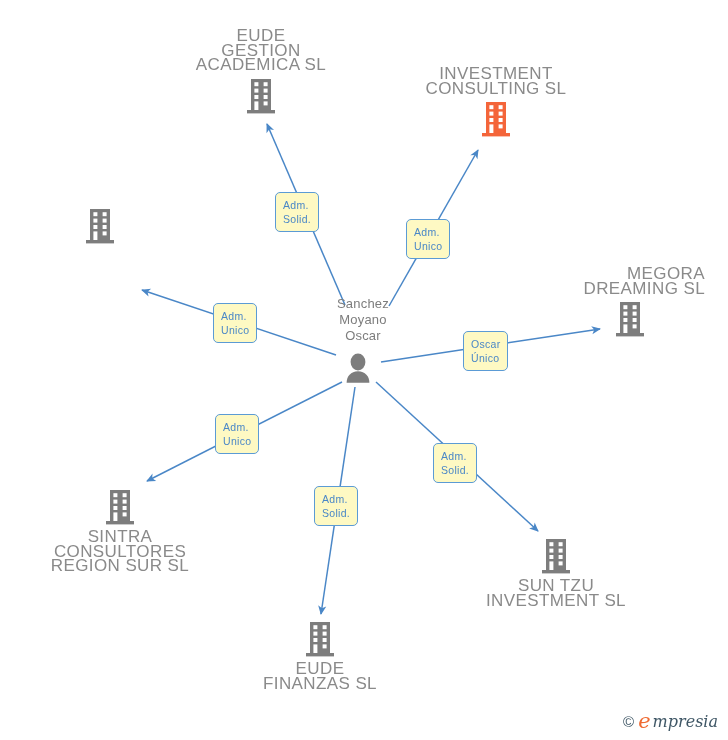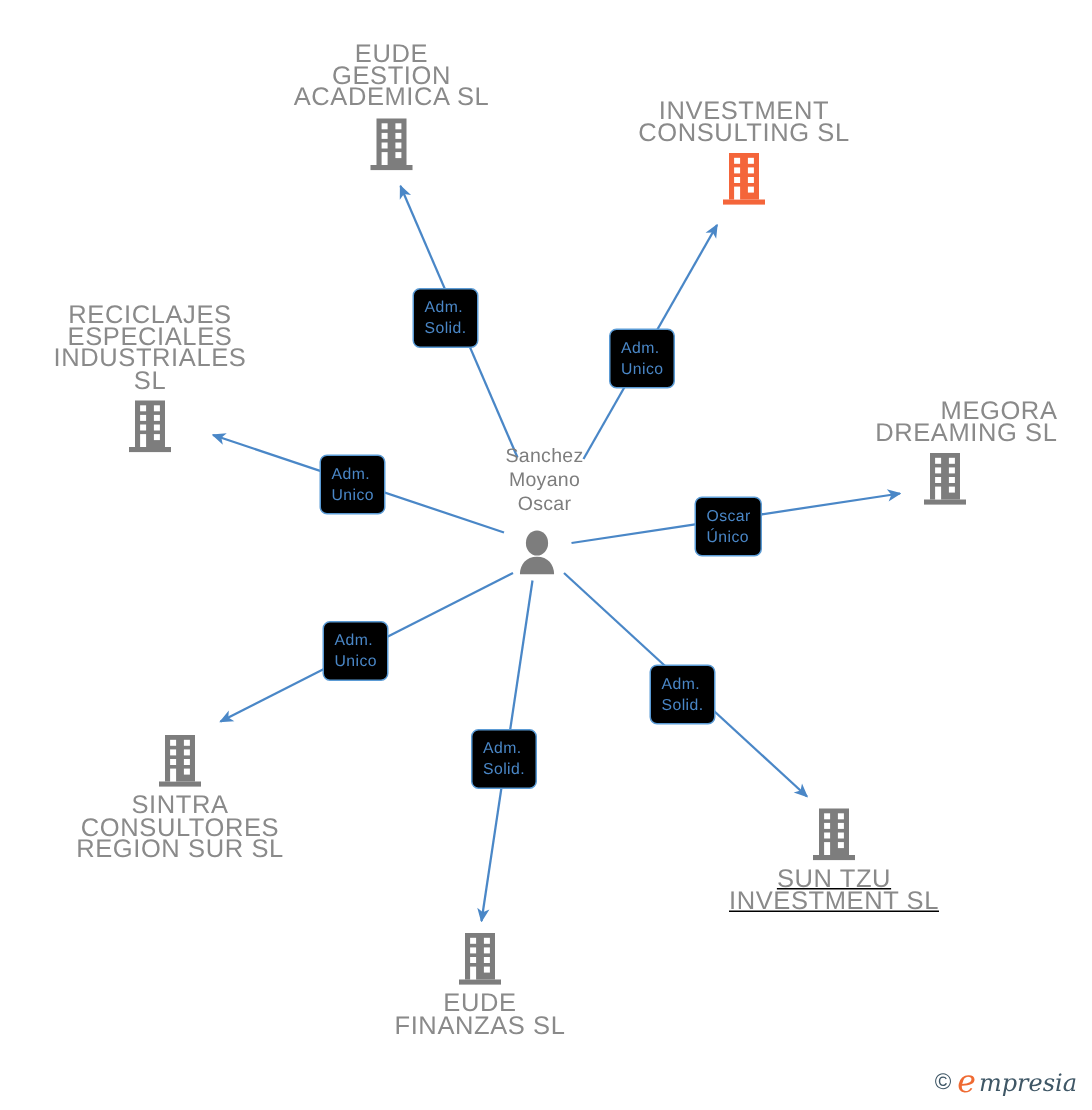--- a/index.html
+++ b/index.html
@@ -50,21 +50,21 @@
     display: block;
     margin: 0 auto;
   }
   .node.label-top .node-icon { margin-top: 4px; }
   .node.label-bottom .node-label { margin-top: 4px; }
 
   
   .edge-label {
     position: absolute;
     box-sizing: border-box;
-    background: #000000;
+    background: #fef9c3;
     border: 1px solid #5b9bd5;
     border-radius: 5px;
     color: #4a87c7;
     font-size: 10.5px;
     line-height: 14px;
     letter-spacing: 0.3px;
     padding: 5px 6px 5px 7px;
     text-align: left;
     white-space: pre-line;
     min-width: 44px;
@@ -173,23 +173,20 @@
           <rect x="17.6" y="5.2" width="4" height="4" fill="#ffffff"></rect>
           <rect x="8.4" y="11.6" width="4" height="4" fill="#ffffff"></rect>
           <rect x="17.6" y="11.6" width="4" height="4" fill="#ffffff"></rect>
           <rect x="8.4" y="18" width="4" height="4" fill="#ffffff"></rect>
           <rect x="17.6" y="18" width="4" height="4" fill="#ffffff"></rect>
           <rect x="8.4" y="24.4" width="4" height="8.6" fill="#ffffff"></rect>
           <rect x="17.6" y="24.4" width="4" height="4" fill="#ffffff"></rect>
         </svg>
       </div>
       <div class="node label-top" style="left: 100px; top: 203px;">
-        <div class="node-label">RECICLAJES
-ESPECIALES
-INDUSTRIALES SL</div>
         <svg width="30" height="38" viewBox="0 0 30 38" class="node-icon">
           <rect x="5" y="2" width="20" height="31" fill="#7d7d7d"></rect>
           <rect x="1" y="33" width="28" height="3.4" fill="#7d7d7d"></rect>
           <rect x="8.4" y="5.2" width="4" height="4" fill="#ffffff"></rect>
           <rect x="17.6" y="5.2" width="4" height="4" fill="#ffffff"></rect>
           <rect x="8.4" y="11.6" width="4" height="4" fill="#ffffff"></rect>
           <rect x="17.6" y="11.6" width="4" height="4" fill="#ffffff"></rect>
           <rect x="8.4" y="18" width="4" height="4" fill="#ffffff"></rect>
           <rect x="17.6" y="18" width="4" height="4" fill="#ffffff"></rect>
           <rect x="8.4" y="24.4" width="4" height="8.6" fill="#ffffff"></rect>
@@ -222,21 +219,21 @@
           <rect x="17.6" y="11.6" width="4" height="4" fill="#ffffff"></rect>
           <rect x="8.4" y="18" width="4" height="4" fill="#ffffff"></rect>
           <rect x="17.6" y="18" width="4" height="4" fill="#ffffff"></rect>
           <rect x="8.4" y="24.4" width="4" height="8.6" fill="#ffffff"></rect>
           <rect x="17.6" y="24.4" width="4" height="4" fill="#ffffff"></rect>
         </svg>
         <div class="node-label">SINTRA
 CONSULTORES
 REGION SUR SL</div>
       </div>
-      <div class="node label-bottom" style="left: 556px; top: 537px; text-decoration: underline;">
+      <div class="node label-bottom" style="left: 556px; top: 537px;">
         <svg width="30" height="38" viewBox="0 0 30 38" class="node-icon">
           <rect x="5" y="2" width="20" height="31" fill="#7d7d7d"></rect>
           <rect x="1" y="33" width="28" height="3.4" fill="#7d7d7d"></rect>
           <rect x="8.4" y="5.2" width="4" height="4" fill="#ffffff"></rect>
           <rect x="17.6" y="5.2" width="4" height="4" fill="#ffffff"></rect>
           <rect x="8.4" y="11.6" width="4" height="4" fill="#ffffff"></rect>
           <rect x="17.6" y="11.6" width="4" height="4" fill="#ffffff"></rect>
           <rect x="8.4" y="18" width="4" height="4" fill="#ffffff"></rect>
           <rect x="17.6" y="18" width="4" height="4" fill="#ffffff"></rect>
           <rect x="8.4" y="24.4" width="4" height="8.6" fill="#ffffff"></rect>

